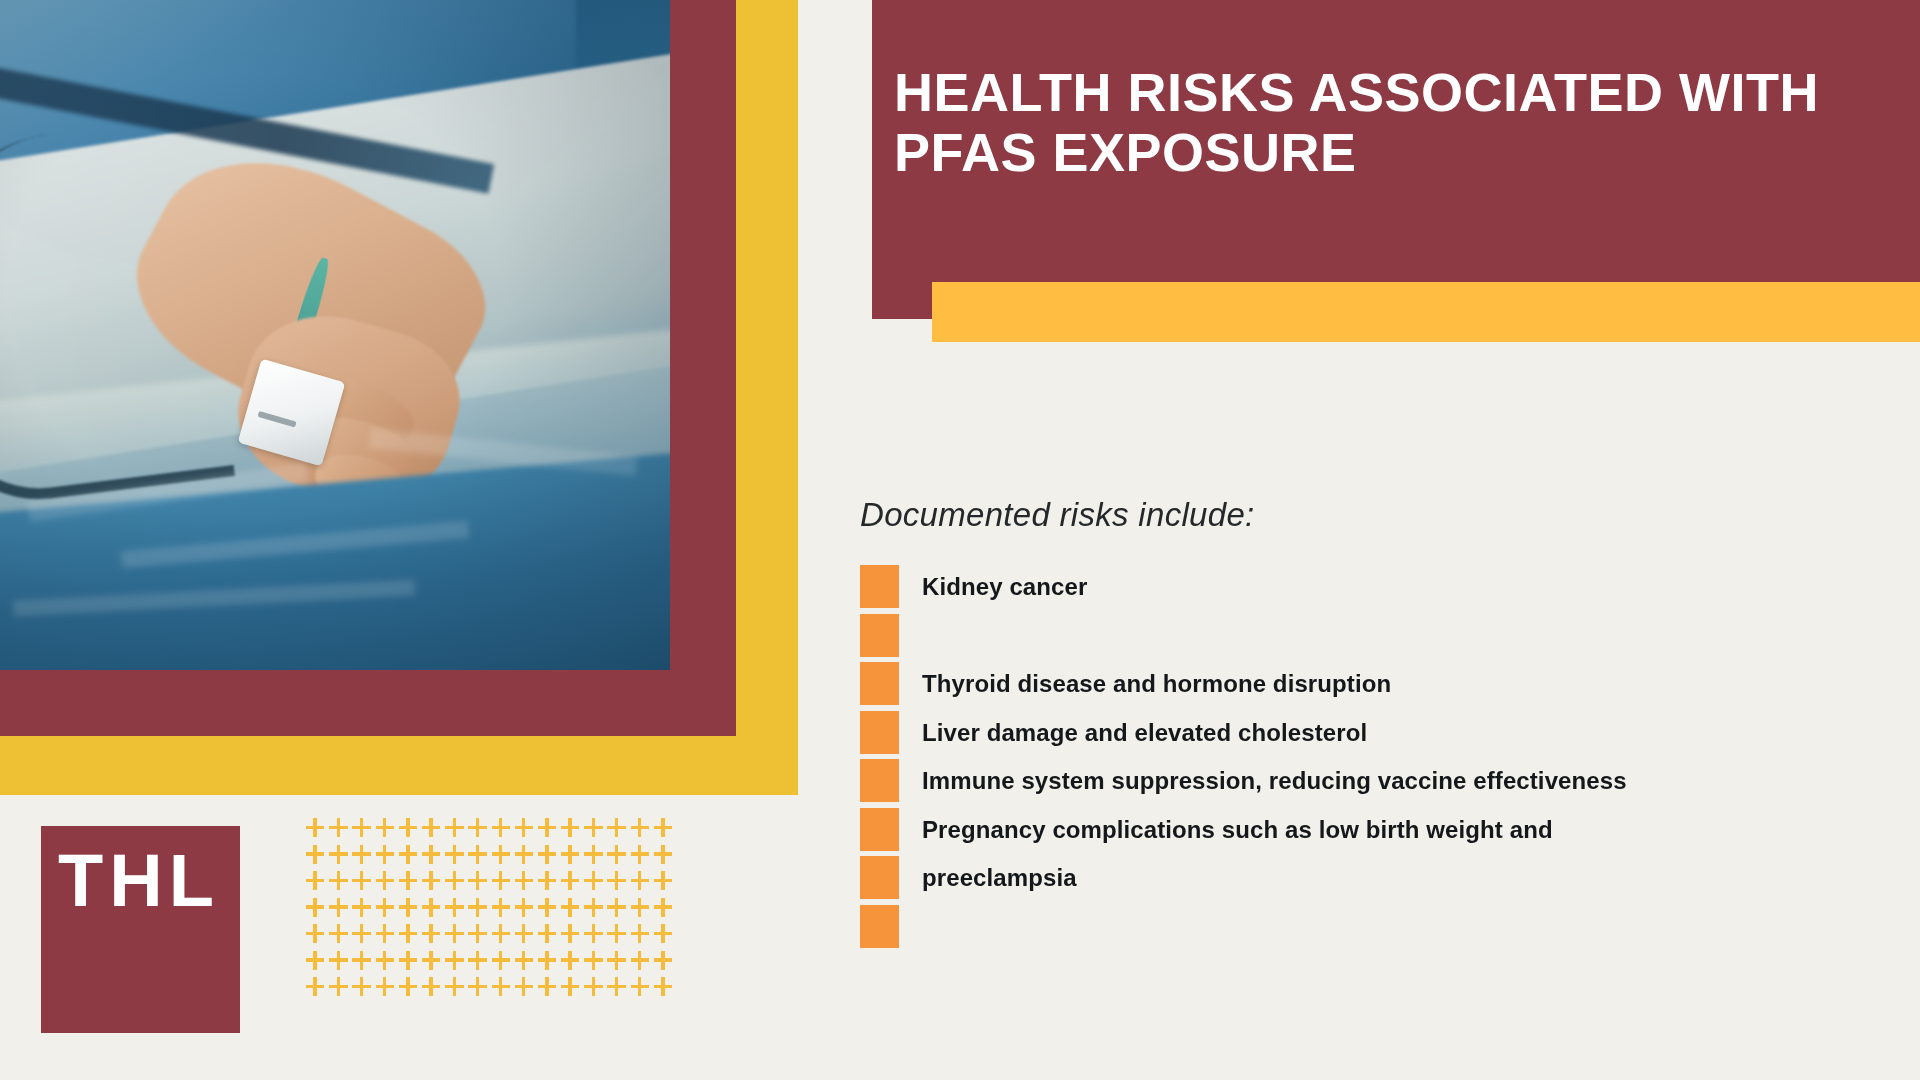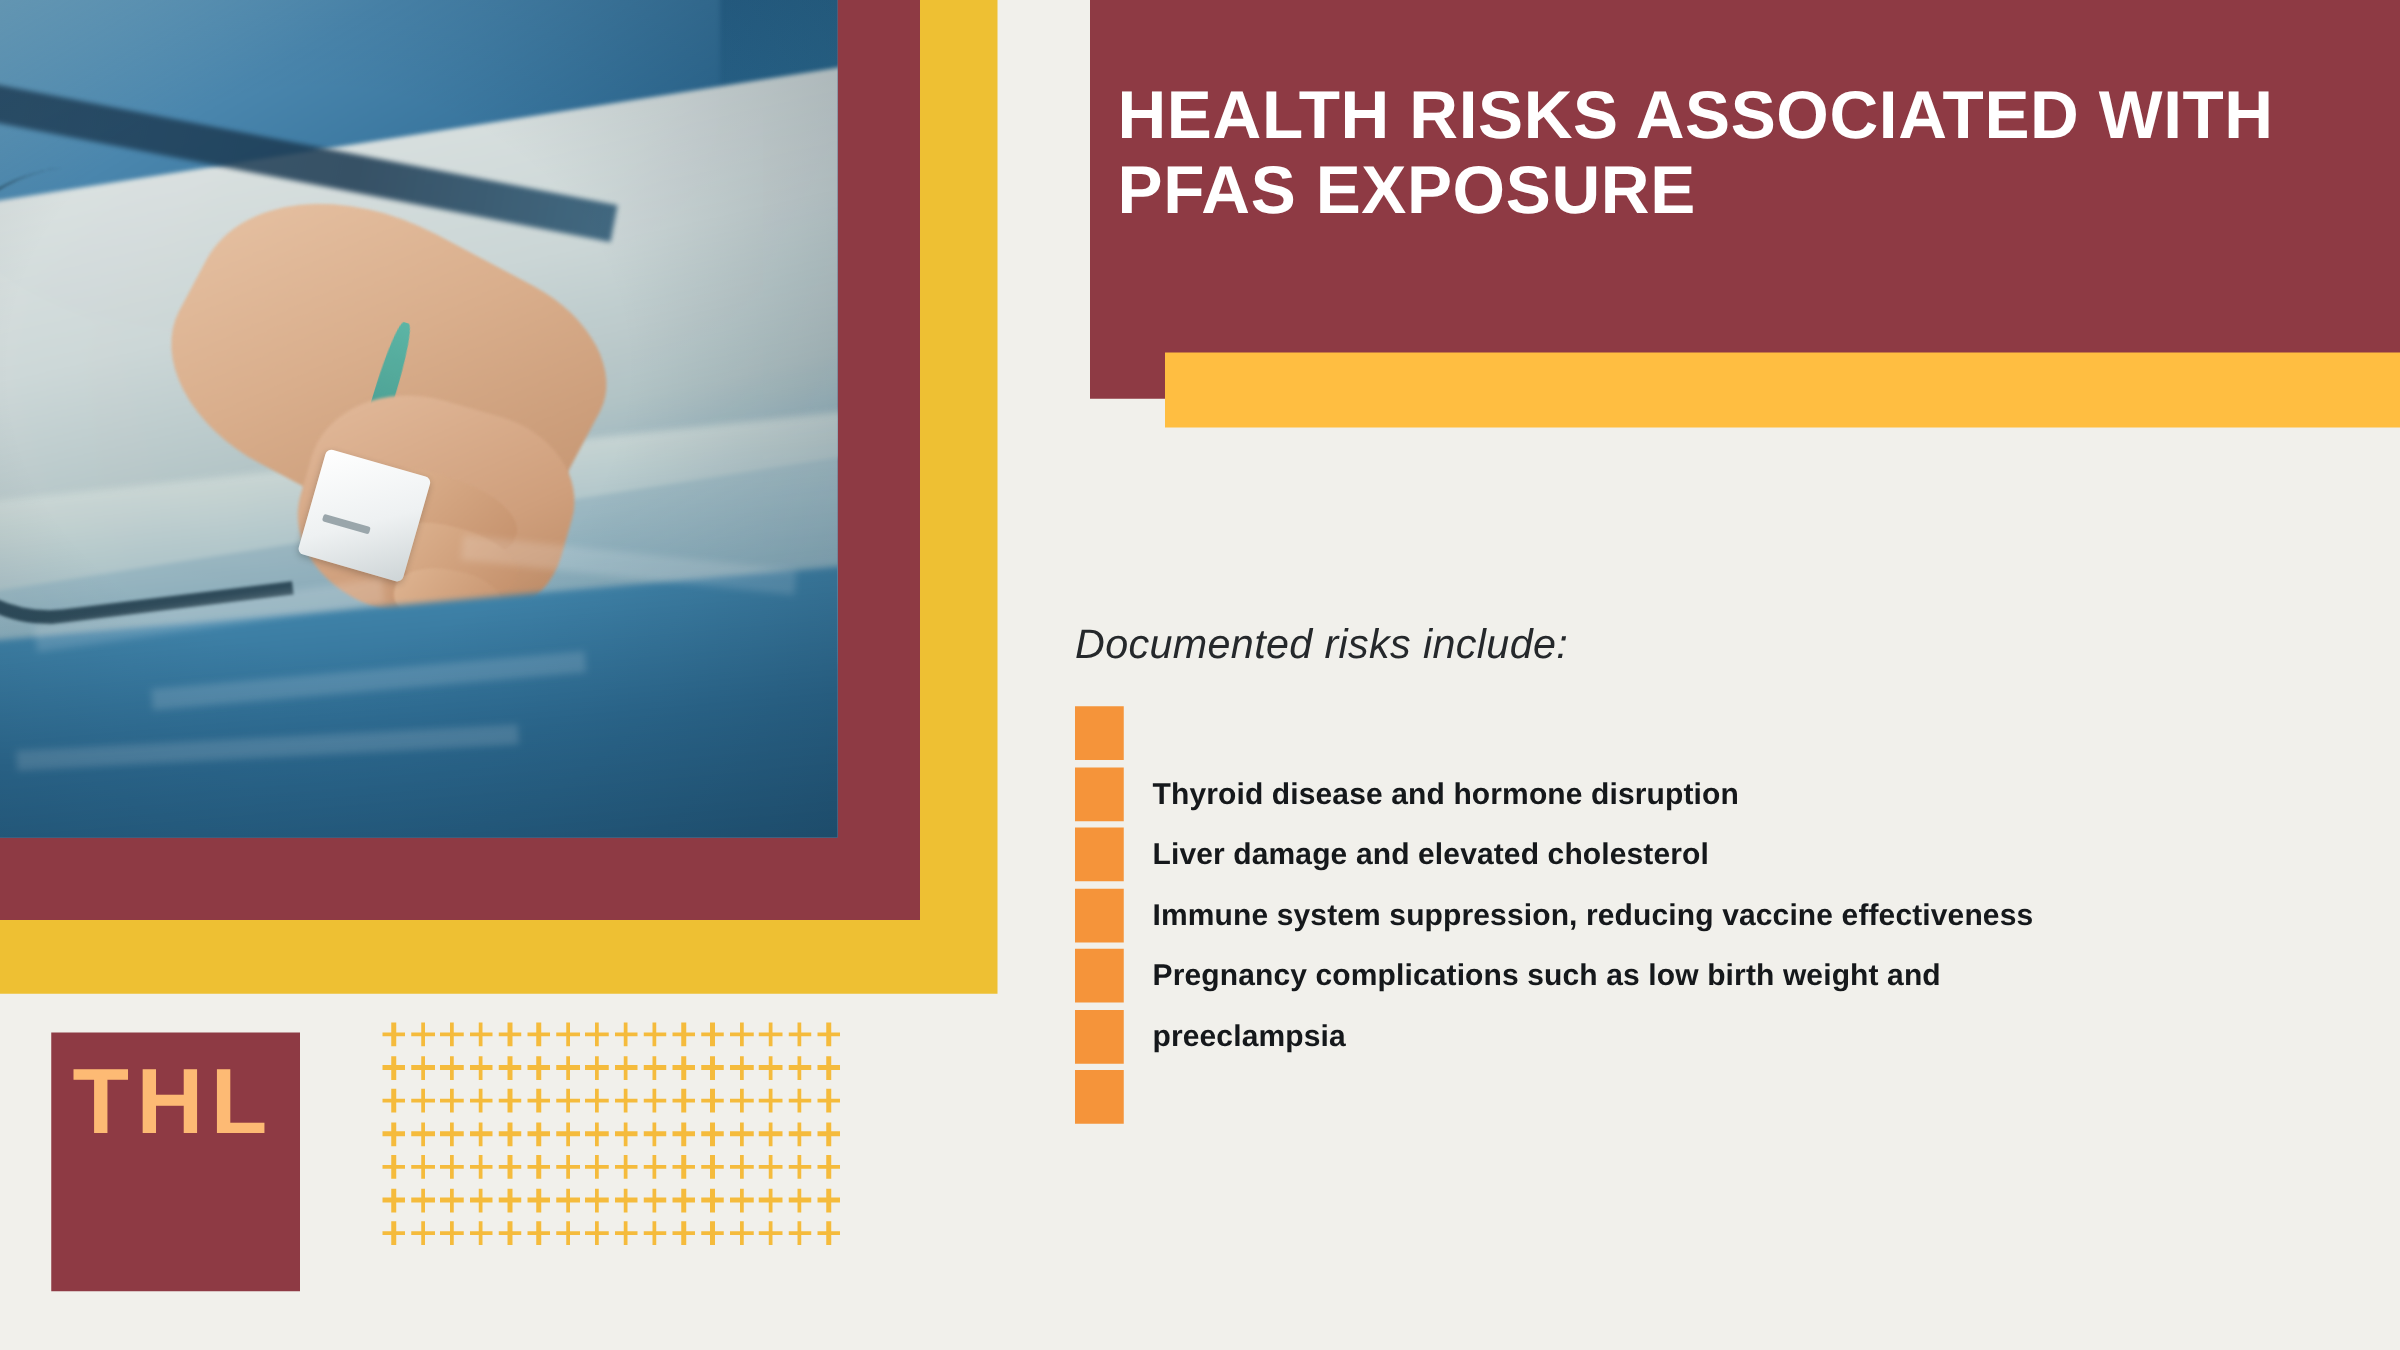--- a/index.html
+++ b/index.html
@@ -179,21 +179,21 @@
   
   .logo-box{
     position:absolute;
     left:41px; top:826px;
     width:199px; height:207px;
     background:#8e3a44;
   }
   .logo-text{
     position:absolute;
     left:17px; top:18px;
-    color:#fdba74;
+    color:#ffffff;
     font-size:74px;
     font-weight:700;
     letter-spacing:6px;
     line-height:1;
     font-family:"Liberation Sans", sans-serif;
   }
 
   
   .plus-grid{
     position:absolute;
@@ -431,20 +431,24 @@
   <div class="title-block">
     <h1 class="title-text">Health Risks Associated with PFAS Exposure</h1>
   </div>
   <div class="accent-bar"></div>
 
   <div class="lead">Documented risks include:</div>
 
   <ul class="risk-list">
       <li class="risk-item">
         <span class="risk-marker"></span>
+        <span class="risk-label">Kidney cancer</span>
+      </li>
+      <li class="risk-item">
+        <span class="risk-marker"></span>
       </li>
       <li class="risk-item">
         <span class="risk-marker"></span>
         <span class="risk-label">Thyroid disease and hormone disruption</span>
       </li>
       <li class="risk-item">
         <span class="risk-marker"></span>
         <span class="risk-label">Liver damage and elevated cholesterol</span>
       </li>
       <li class="risk-item">

